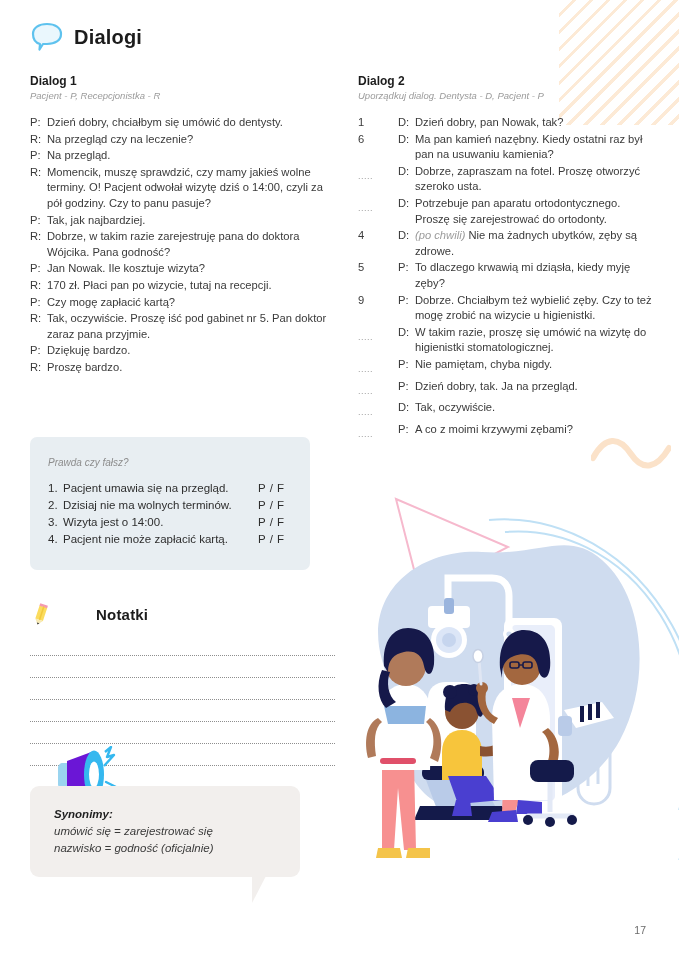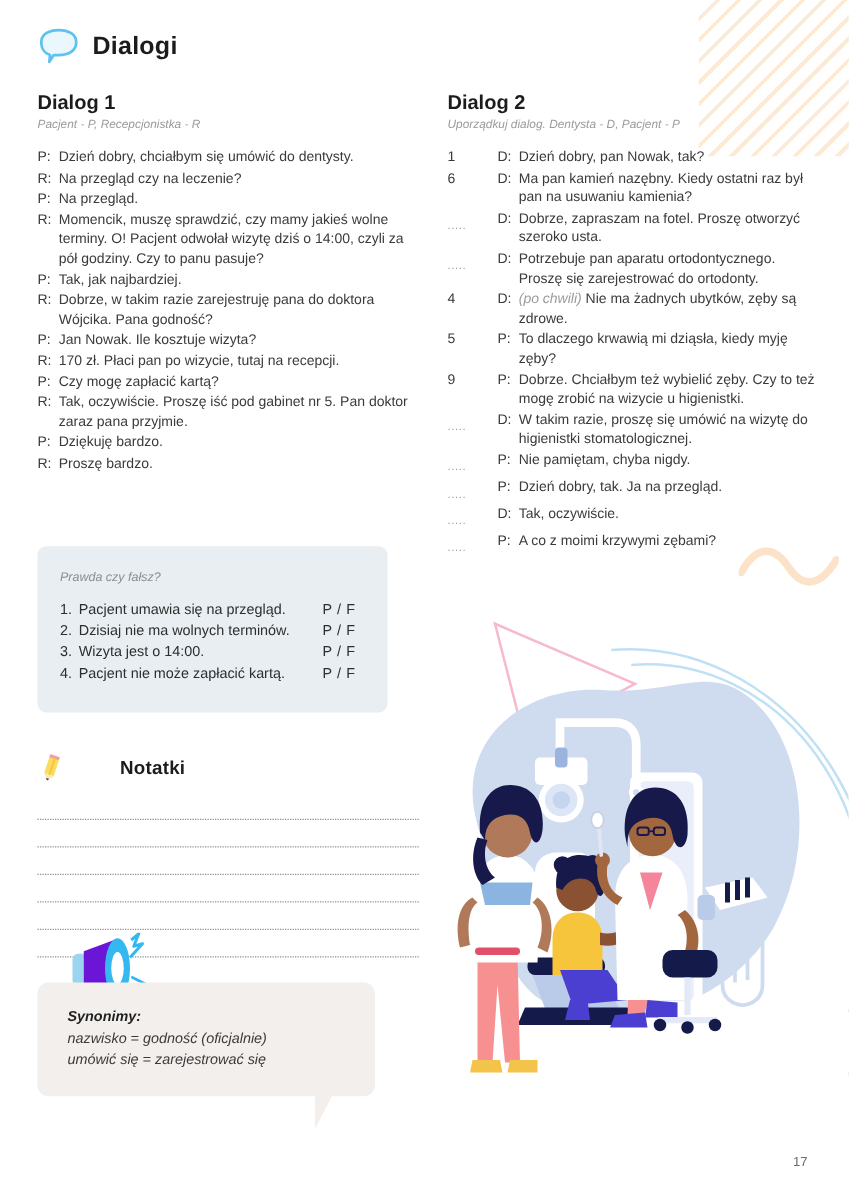--- a/index.html
+++ b/index.html
@@ -63,21 +63,21 @@
   }
   #head-dialogi { left: 30px; top: 22px; }
   #head-notatki { left: 30px; top: 602px; }
   #head-notatki .title { font-size: 15px; margin-left: 34px; }
 
   
   .col-left  { position: absolute; left: 30px;  top: 74px; width: 305px; }
   .col-right { position: absolute; left: 358px; top: 74px; width: 300px; }
 
   .dlg-title {
-    font-size: 16px; font-weight: bold;
+    font-size: 12px; font-weight: bold;
     color: #1c1c1c; margin: 0 0 2px 0;
   }
   .dlg-sub {
     font-size: 9.5px; font-style: italic;
     color: #9b9b9b; margin: 0 0 14px 0;
   }
 
   
   .dlg-list { display: block; }
   .dlg-row {
@@ -380,22 +380,22 @@
       <path d="M23 15 L50 5 L50 52 L23 42 Z" fill="#6b16d6"></path>
       <ellipse cx="50" cy="28.5" rx="10" ry="24" fill="#35b8ef"></ellipse>
       <ellipse cx="50" cy="28.5" rx="5" ry="13" fill="#ffffff"></ellipse>
       <path d="M23 43 L23 51 C23 53 25 54 27 54 L31 52 L31 43 Z" fill="#35b8ef"></path>
       <path d="M61 6 L67 1 L63 11 L70 9 L60 20" fill="none" stroke="#35b8ef" stroke-width="2.4" stroke-linejoin="round"></path>
       <path d="M62 36 L72 41" fill="none" stroke="#35b8ef" stroke-width="2.4" stroke-linecap="round"></path>
     </svg>
 
     <div class="syn-box">
       <div class="syn-title">Synonimy:</div>
+      <div class="syn-item">umówić się = zarejestrować się</div>
       <div class="syn-item">nazwisko = godność (oficjalnie)</div>
-      <div class="syn-item">umówić się = zarejestrować się</div>
       <div class="syn-tail"></div>
     </div>
   </div>
 
   <svg class="illus" viewBox="0 0 320 400">
 
     <path d="M30 190 C10 120 70 78 130 82 C190 86 215 60 250 90
              C292 126 300 210 268 270 C234 332 150 360 92 336
              C40 314 46 244 30 190 Z" fill="#cfdcef"></path>
 

